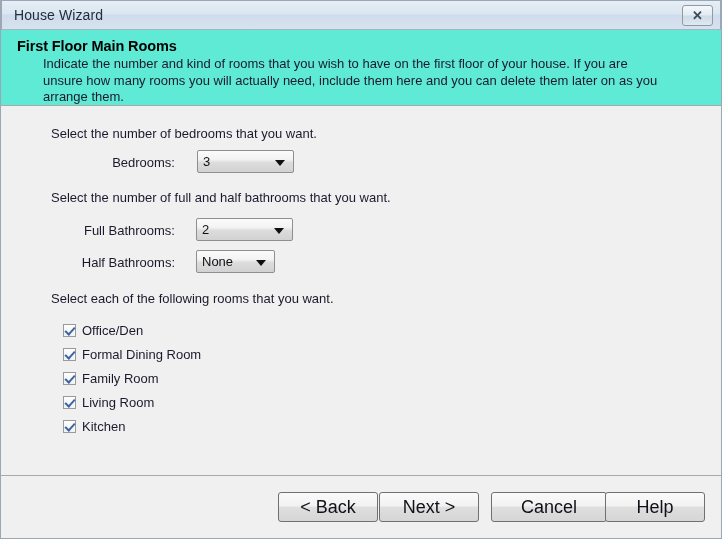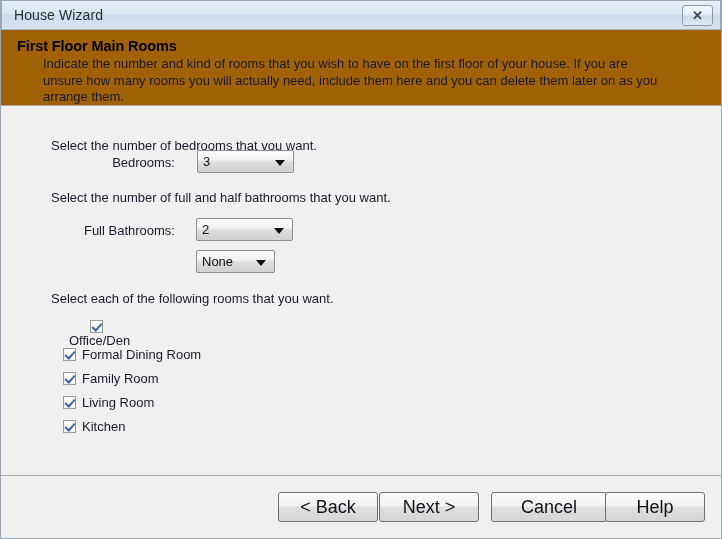--- a/index.html
+++ b/index.html
@@ -67,21 +67,21 @@
     font-weight: bold;
     color: #3a4a59;
     line-height: 1;
     font-family: "Liberation Sans", sans-serif;
   }
 
   
   .header {
     position: relative;
     padding: 8px 16px 6px 16px;
-    background: #a16207;
+    background: #5eead4;
   }
   .header-title {
     font-size: 14.5px;
     font-weight: bold;
     color: #000000;
     margin: 0 0 2px 0;
     letter-spacing: -0.1px;
   }
   .header-desc {
     font-size: 13px;
@@ -237,44 +237,45 @@
   </div>
 
   <div class="header">
     <div class="header-title">First Floor Main Rooms</div>
     <div class="header-desc">Indicate the number and kind of rooms that you wish to have on the first floor of your house. If you are unsure how many rooms you will actually need, include them here and you can delete them later on as you arrange them.</div>
   </div>
   <div class="divider divider-top"></div>
 
   <div class="body-area">
 
-    <div class="prompt-text" style="left:50px; top:32px;">Select the number of bedrooms that you want.</div>
+    <div class="prompt-text" style="left:50px; top:20px;">Select the number of bedrooms that you want.</div>
 
     <div class="field-label" style="left:62px; width:112px; top:49px;">Bedrooms:</div>
     <div class="combo" style="left:196px; top:44px; width:97px;">
       <span class="combo-value">3</span>
       <span class="combo-arrow"></span>
     </div>
 
     <div class="prompt-text" style="left:50px; top:84px;">Select the number of full and half bathrooms that you want.</div>
 
     <div class="field-label" style="left:62px; width:112px; top:117px;">Full Bathrooms:</div>
     <div class="combo" style="left:195px; top:112px; width:97px;">
       <span class="combo-value">2</span>
       <span class="combo-arrow"></span>
     </div>
 
+    <div class="field-label" style="left:62px; width:112px; top:149px;">Half Bathrooms:</div>
     <div class="combo" style="left:195px; top:144px; width:79px;">
       <span class="combo-value">None</span>
       <span class="combo-arrow"></span>
     </div>
 
     <div class="prompt-text" style="left:50px; top:185px;">Select each of the following rooms that you want.</div>
 
-    <div class="checkbox-row" style="top:214px;flex-direction:column;">
+    <div class="checkbox-row" style="top:214px;">
       <span class="checkbox-box checked"></span>
       <span class="checkbox-label">Office/Den</span>
     </div>
     <div class="checkbox-row" style="top:238px;">
       <span class="checkbox-box checked"></span>
       <span class="checkbox-label">Formal Dining Room</span>
     </div>
     <div class="checkbox-row" style="top:262px;">
       <span class="checkbox-box checked"></span>
       <span class="checkbox-label">Family Room</span>

